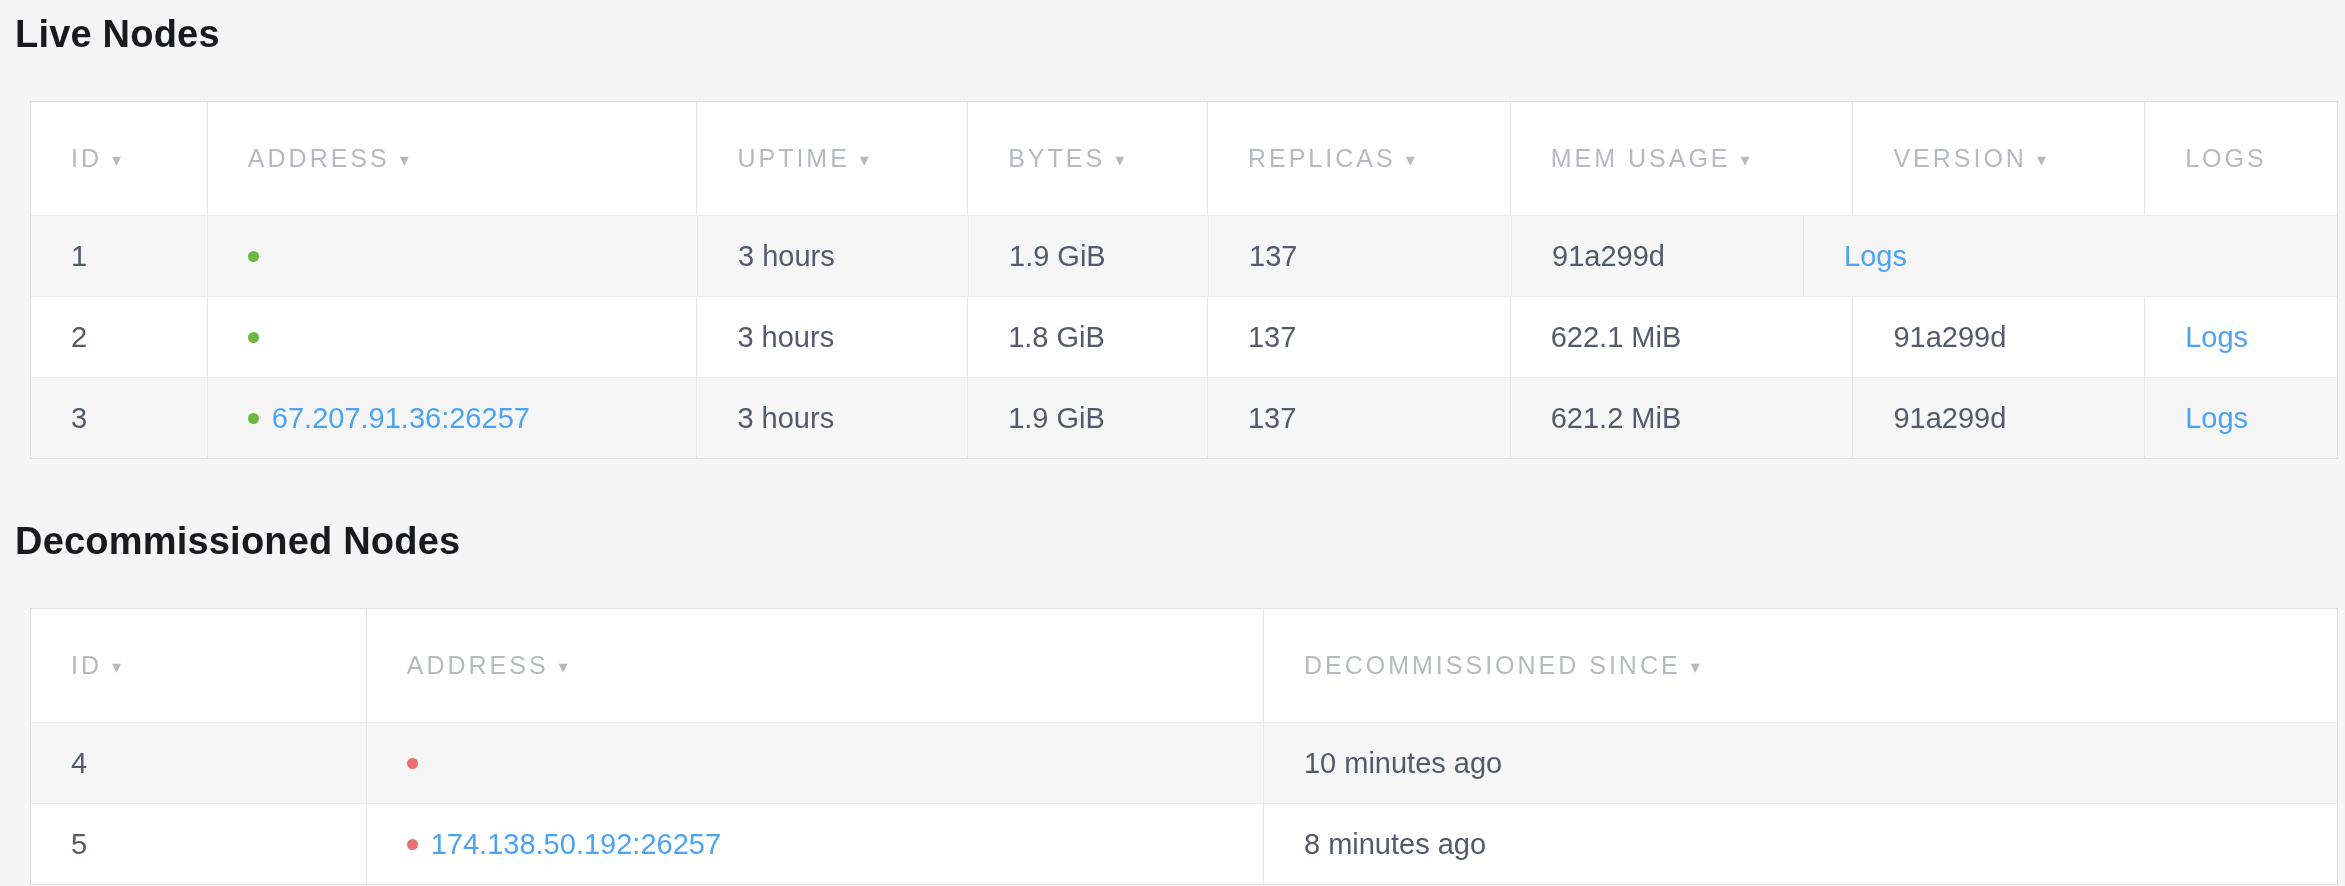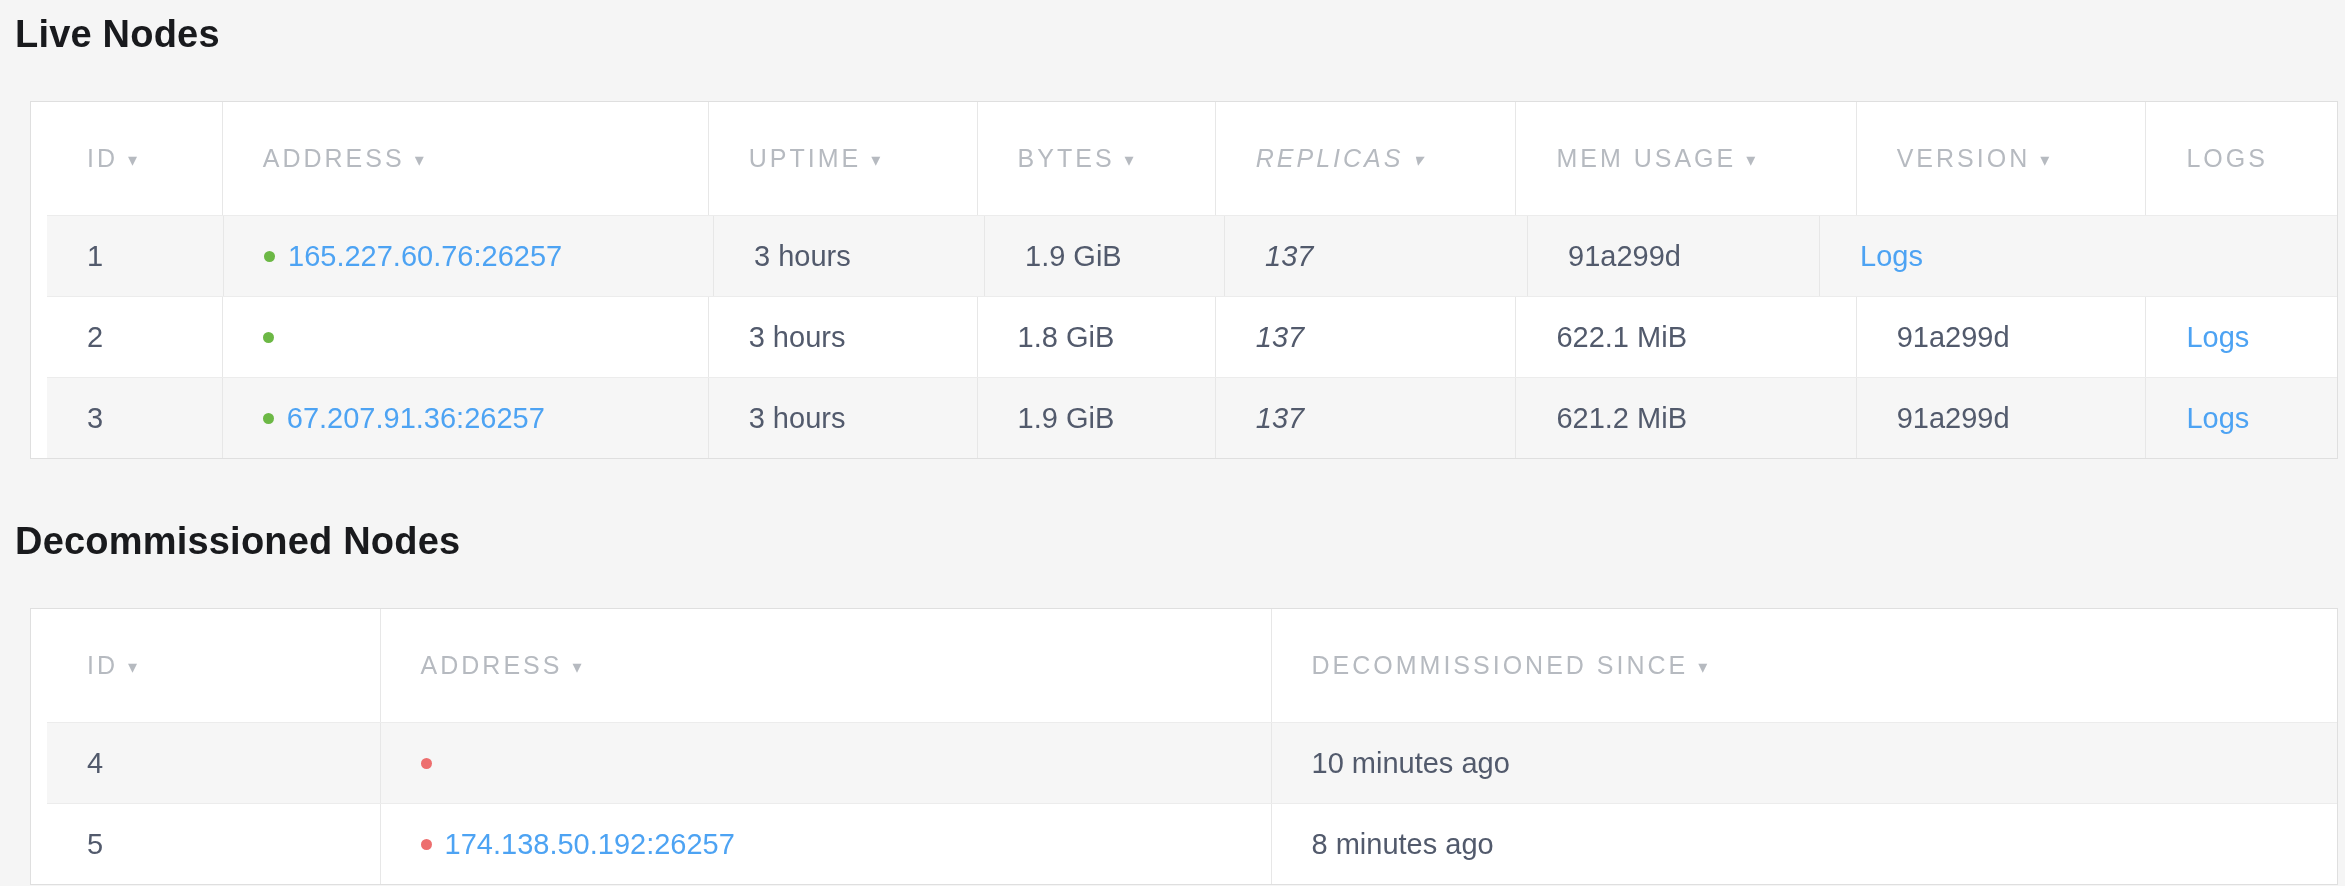--- a/index.html
+++ b/index.html
@@ -20,21 +20,20 @@
     letter-spacing: 0.2px;
   }
   .section-title.second { margin-top: 48px; }
 
   .ntable {
     margin-left: 30px;
     margin-top: 43px;
     width: 2308px;
     background: #ffffff;
     border: 1px solid #dfdfdf;
-    padding-left: 16px;
   }
   .tr { display: flex; width: 100%; }
   .tr.header { height: 113px; }
   .tr.data { height: 81px; border-top: 1px solid #ececec; }
   .tr.data.stripe { background: #f6f6f6; }
 
   .td, .th {
     display: flex;
     align-items: center;
     padding-left: 40px;
@@ -78,21 +77,21 @@
     flex: 0 0 11px;
   }
   .dot.live { background: #6cb845; }
   .dot.decommissioned { background: #ed6e6e; }
 
   
   .lt-c0 { width: 177px; }
   .lt-c1 { width: 490px; }
   .lt-c2 { width: 271px; }
   .lt-c3 { width: 240px; }
-  .lt-c4 { width: 303px; font-style: italic; }
+  .lt-c4 { width: 303px; }
   .lt-c5 { width: 343px; }
   .lt-c6 { width: 292px; }
   .lt-c7 { width: 192px; }
 
   
   .dt-c0 { width: 336px; }
   .dt-c1 { width: 898px; }
   .dt-c2 { width: 1074px; }
 </style>
 </head>
@@ -132,21 +131,20 @@
       </div>
     <div class="th lt-c7">
         <span>LOGS</span>
       </div>
   </div>
 
   <div class="tr data stripe">
     <div class="td lt-c0">1</div>
     <div class="td lt-c1">
         <span class="dot live"></span>
-        <a class="link" href="#">165.227.60.76:26257</a>
       </div>
     <div class="td lt-c2">3 hours</div>
     <div class="td lt-c3">1.9 GiB</div>
     <div class="td lt-c4">137</div>
     <div class="td lt-c6">91a299d</div>
     <div class="td lt-c7">
         <a class="link" href="#">Logs</a>
       </div>
   </div>
 

